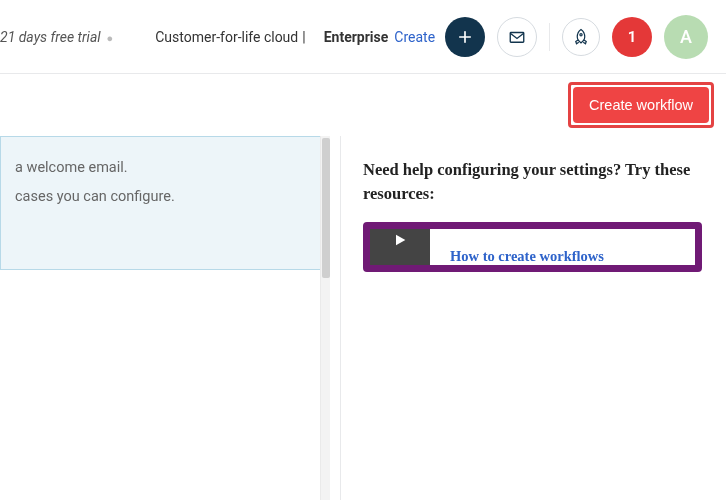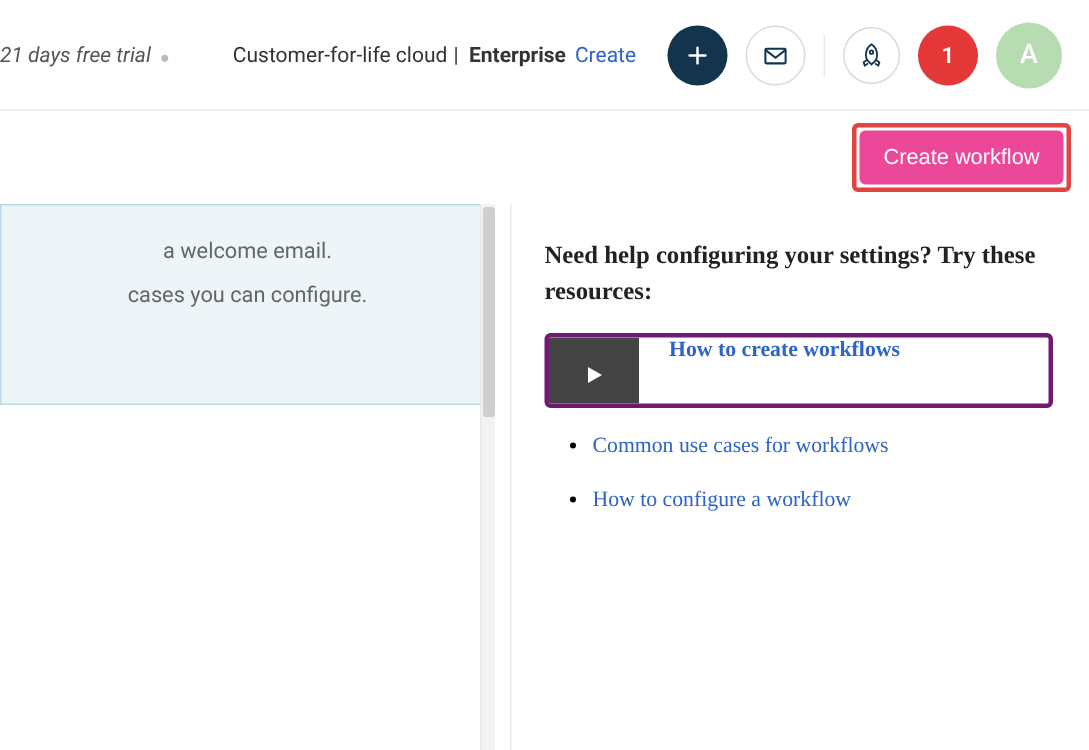--- a/index.html
+++ b/index.html
@@ -19,21 +19,21 @@
     }
     .topbar-left {
       display: flex;
       align-items: flex-end;
       font-size: 14px;
       color: #333;
     }
     .trial { font-style: italic; color: #555; }
     .bullet { color: #bbb; margin: 0 6px; font-size: 11px; }
     .cloud-name { color: #333; margin-left: 36px; }
-    .enterprise { font-weight: 700; color: #333; margin-left: 3px; }
+    .enterprise { font-weight: 700; color: #333; margin-left: 14px; }
     .pipe { color: #333; margin: 0 4px; }
     .change { color: #2e63ca; margin-left: 6px; cursor: pointer; }
     .topbar-spacer { flex: 1; }
     .topbar-right { display: flex; align-items: center; gap: 12px; padding-right: 4px; }
     .circ-btn {
       width: 40px; height: 40px; border-radius: 50%;
       display: flex; align-items: center; justify-content: center;
       cursor: pointer;
     }
     .circ-plus { background: #12344d; }
@@ -52,21 +52,21 @@
       align-items: center;
       justify-content: flex-end;
       padding-right: 12px;
     }
     .create-wrap {
       border: 3px solid #e44343;
       border-radius: 4px;
       padding: 2px;
     }
     .create-btn {
-      background: #ec4899;
+      background: #ef4444;
       color: #fff;
       border: none;
       padding: 10px 16px;
       font-size: 14.5px;
       border-radius: 4px;
       cursor: pointer;
       font-weight: 500;
     }
     
     .main { display: flex; height: calc(500px - 74px - 62px); }
@@ -83,38 +83,38 @@
     }
     .sb-track {
       position: absolute;
       right: 0;
       top: 0;
       bottom: 0;
       width: 10px;
       background: #f3f3f3;
       border-left: 1px solid #eaeaea;
     }
-    .sb-wrap { position: relative; text-align: center; }
+    .sb-wrap { position: relative; }
     .sb-thumb {
       position: absolute;
       top: 2px;
       left: 1px;
       width: 8px;
       height: 140px;
       background: #cfcfcf;
       border-radius: 2px;
     }
     .vsep-main { width: 1px; background: #e8e9eb; margin-left: 10px;}
     .right-col { flex: 1; padding: 22px 24px 0 22px; font-family: Liberation Serif, serif; }
     .help-title { font-size: 16.5px; font-weight: 700; color: #222; line-height: 1.45; margin-bottom: 16px; }
     .video-card {
-      border: 3px solid #701a75;
+      border: 7px solid #701a75;
       border-radius: 4px;
       display: flex;
-      align-items: flex-start;
+      align-items: flex-end;
       height: 50px;
       margin-bottom: 16px;
       cursor: pointer;
       overflow: hidden;
     }
     .video-thumb {
       width: 60px; height: 50px; background: #444; display: flex; align-items: center; justify-content: center;
     }
     .video-thumb svg { width: 16px; height: 16px; fill: #fff; }
     .video-title { color: #2e63ca; font-weight: 600; font-size: 14.5px; margin-left: 20px; }
@@ -181,18 +181,14 @@
   <div class="right-col">
     <div class="help-title">Need help configuring your settings? Try these resources:</div>
     <div class="video-card">
       <div class="video-thumb">
         <svg viewBox="0 0 24 24">
             <path d="M6 4l14 8-14 8z"></path>
           </svg>
       </div>
       <span class="video-title">How to create workflows</span>
     </div>
-    <ul class="links">
-      <li><a href="#">Common use cases for workflows</a></li>
-      <li><a href="#">How to configure a workflow</a></li>
-    </ul>
   </div>
 </div>
 
 </body></html>

